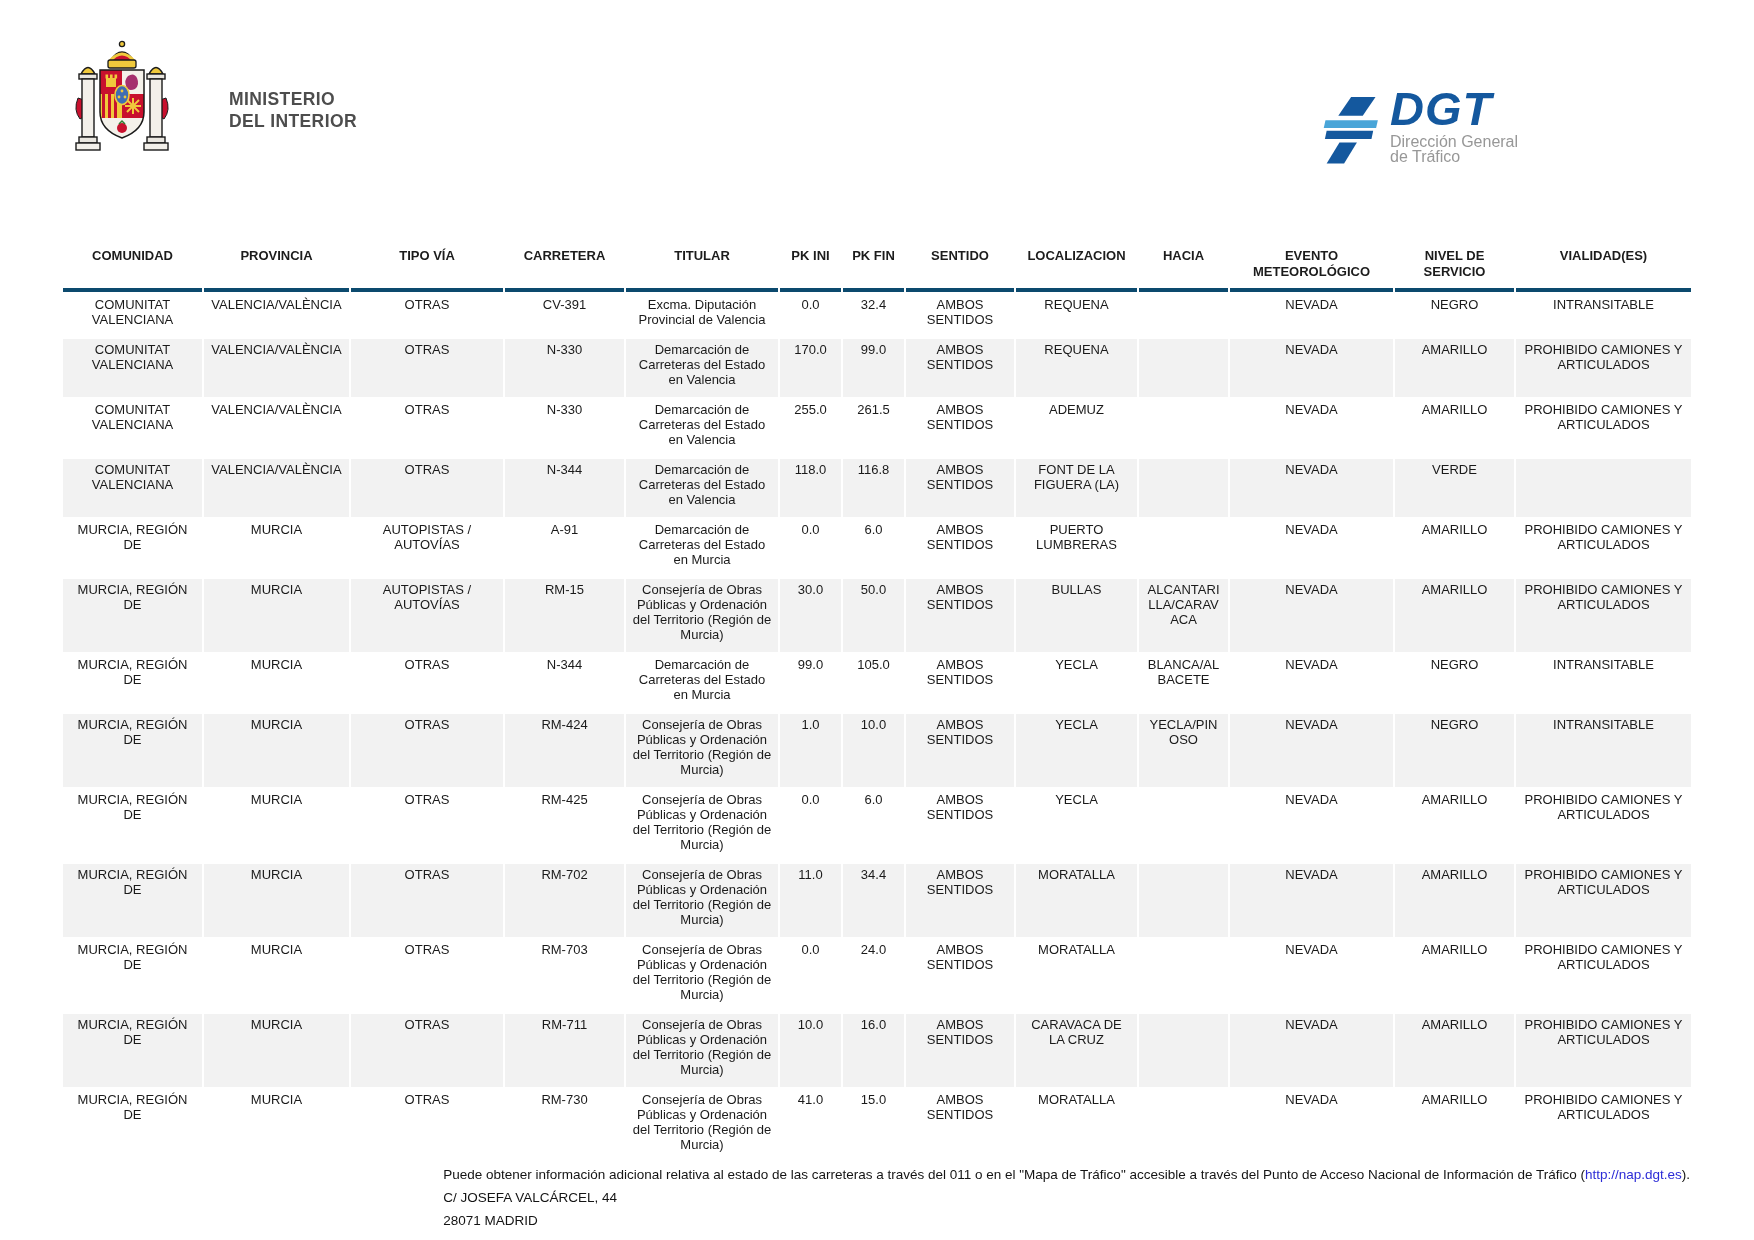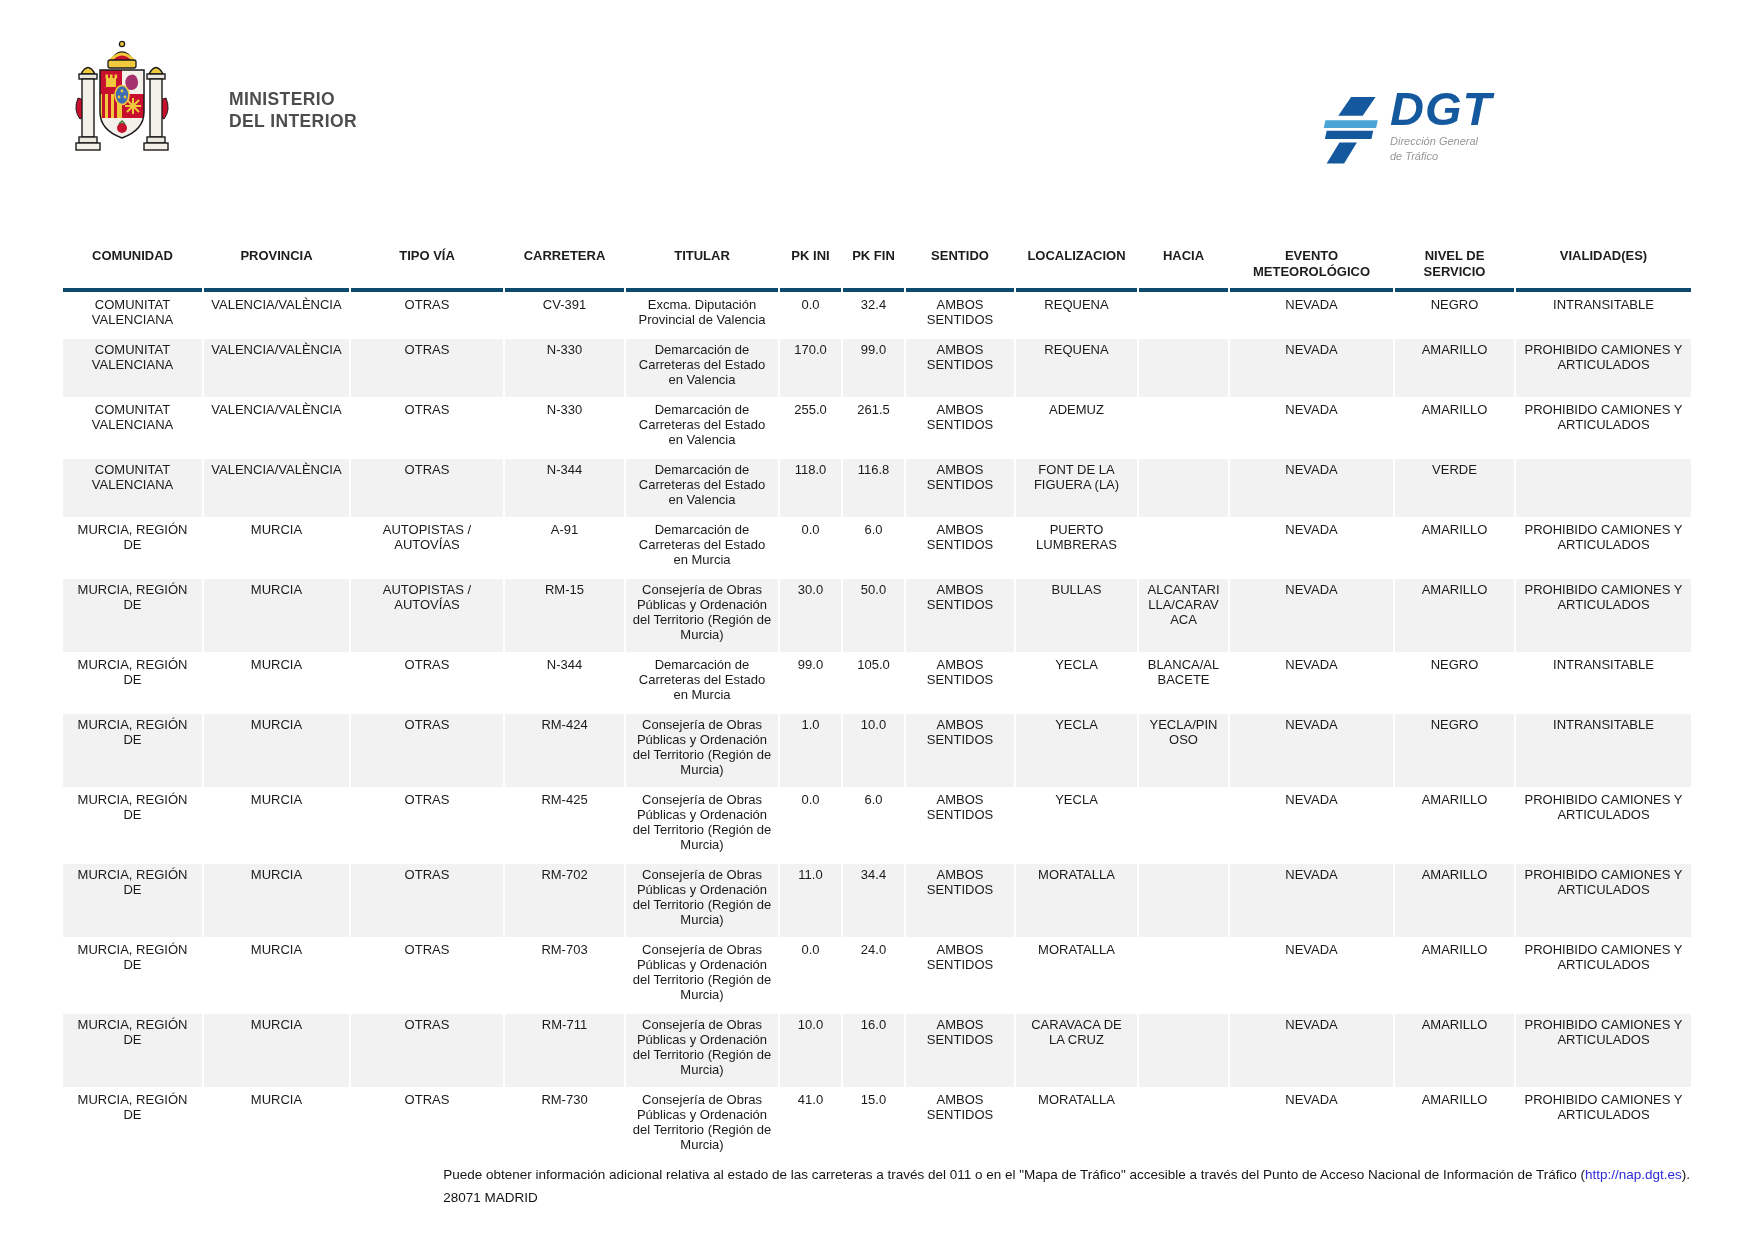--- a/index.html
+++ b/index.html
@@ -23,21 +23,21 @@
     font-size: 17.5px; font-weight: bold; color: #4d4d4d;
     line-height: 22px; letter-spacing: 0.4px; margin-left: 33px;
   }
   .dgt { position: absolute; left: 1322px; top: 86px; display: flex; justify-content: space-between; }
   .dgt-symbol { margin-top: 8px; margin-right: 4px; }
   .dgt-name {
     font-size: 47px; font-weight: bold; font-style: italic;
     color: #14589e; line-height: 46px; letter-spacing: 1px;
   }
   .dgt-sub {
-    font-size: 11px; color: #979797; font-style: italic;
+    font-size: 16px; color: #979797; 
     line-height: 15px; margin-top: 2px;
   }
 
   
   .table-area { position: absolute; top: 244px; left: 0; width: 100%; }
   table.report {
     table-layout: fixed;
     width: 1632px;
     margin: 0 auto;
     border-collapse: separate;
@@ -410,16 +410,17 @@
             <td>NEVADA</td>
             <td>AMARILLO</td>
             <td>PROHIBIDO CAMIONES Y ARTICULADOS</td>
           </tr>
         </tbody>
     </table>
   </div>
 
   <div class="footer">
     <div><span>Puede obtener información adicional relativa al estado de las carreteras a través del 011 o en el "Mapa de Tráfico" accesible a través del Punto de Acceso Nacional de Información de Tráfico (</span><a href="#">http://nap.dgt.es</a><span>).</span></div>
+    <div>C/ JOSEFA VALCÁRCEL, 44</div>
     <div>28071 MADRID</div>
   </div>
 
 </div>
 
 </body></html>

